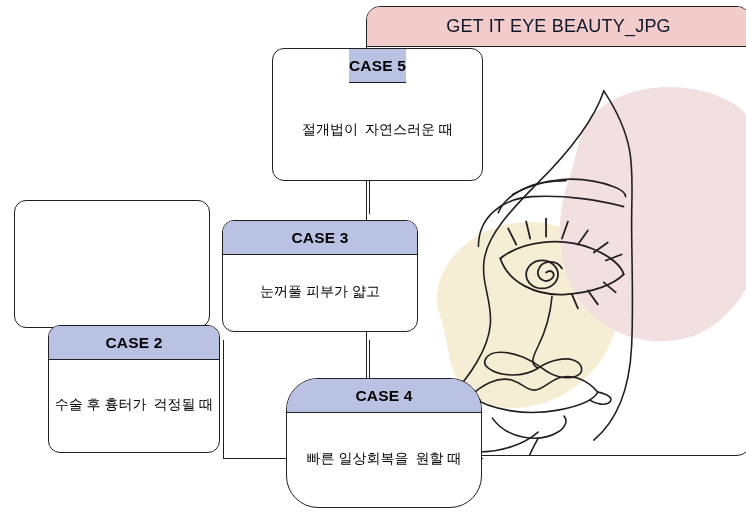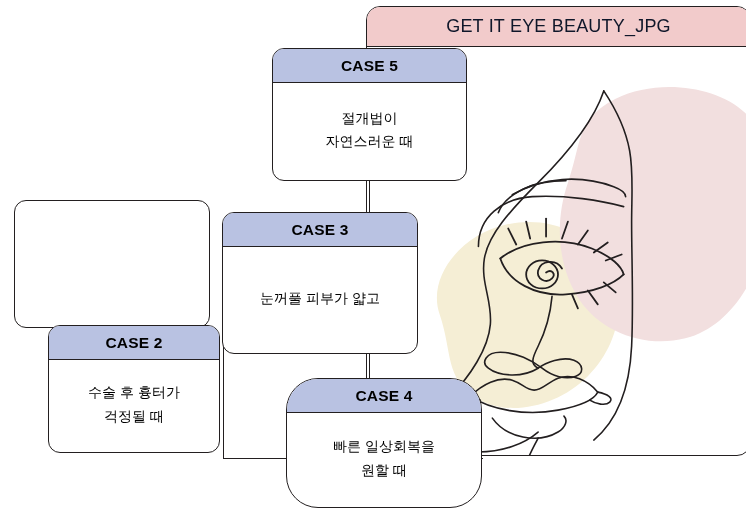--- a/index.html
+++ b/index.html
@@ -84,21 +84,21 @@
   }
   .case-title {
     font-size: 15.5px;
     font-weight: bold;
     color: #000000;
     letter-spacing: 0.2px;
   }
   .case-body {
     flex: 1 1 auto;
     display: flex;
-    flex-direction: column;
+    flex-direction: row;
     align-items: center;
     justify-content: center;
     gap: 7px;
     padding: 4px 8px 8px 8px;
     box-sizing: border-box;
   }
   .case-line {
     font-size: 14px;
     color: #000000;
     line-height: 1.15;
@@ -196,31 +196,31 @@
         </g>
       </svg>
     </div>
   </div>
 
   <div class="conn conn-v" style="left:369px; top:180px; height:34px;"></div>
   <div class="conn conn-v" style="left:369px; top:340px; height:40px;"></div>
   <div class="conn conn-v" style="left:223px; top:340px; height:118px;"></div>
   <div class="conn conn-h" style="left:223px; top:458px; width:260px;"></div>
 
-  <div class="case" style="left:272px; top:48px; width:195px; height:133px; z-index:3;">
+  <div class="case" style="left:272px; top:48px; width:211px; height:133px; z-index:3;align-items:center;">
     <div class="case-header">
       <span class="case-title">CASE 5</span>
     </div>
     <div class="case-body">
       <span class="case-line">절개법이</span>
       <span class="case-line">자연스러운 때</span>
     </div>
   </div>
 
-  <div class="case" style="left:222px; top:212px; width:196px; height:142px; z-index:2;">
+  <div class="case" style="left:222px; top:220px; width:196px; height:112px; z-index:2;">
     <div class="case-header">
       <span class="case-title">CASE 3</span>
     </div>
     <div class="case-body">
       <span class="case-line">눈꺼풀 피부가 얇고</span>
     </div>
   </div>
 
   <div class="case" style="left:14px; top:200px; width:196px; height:128px; z-index:4;">
   </div>

